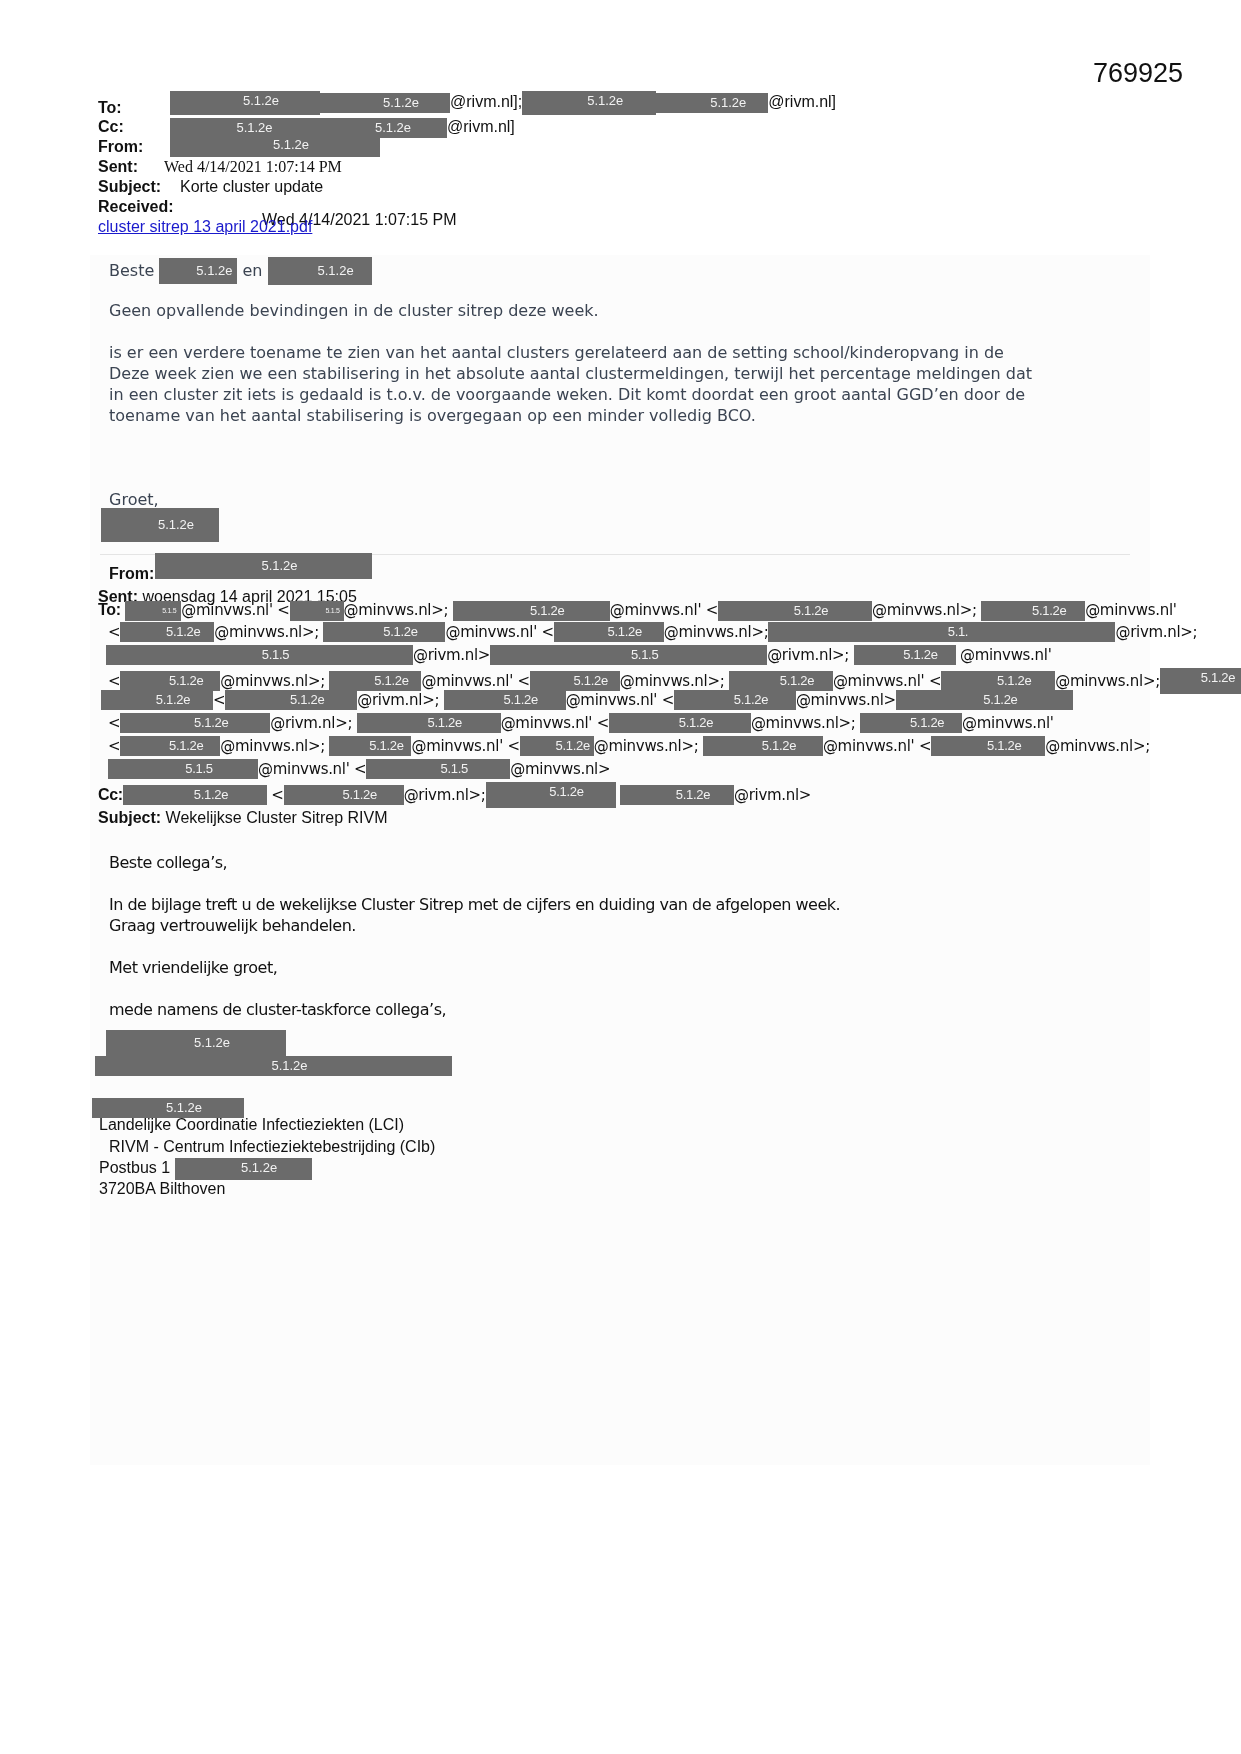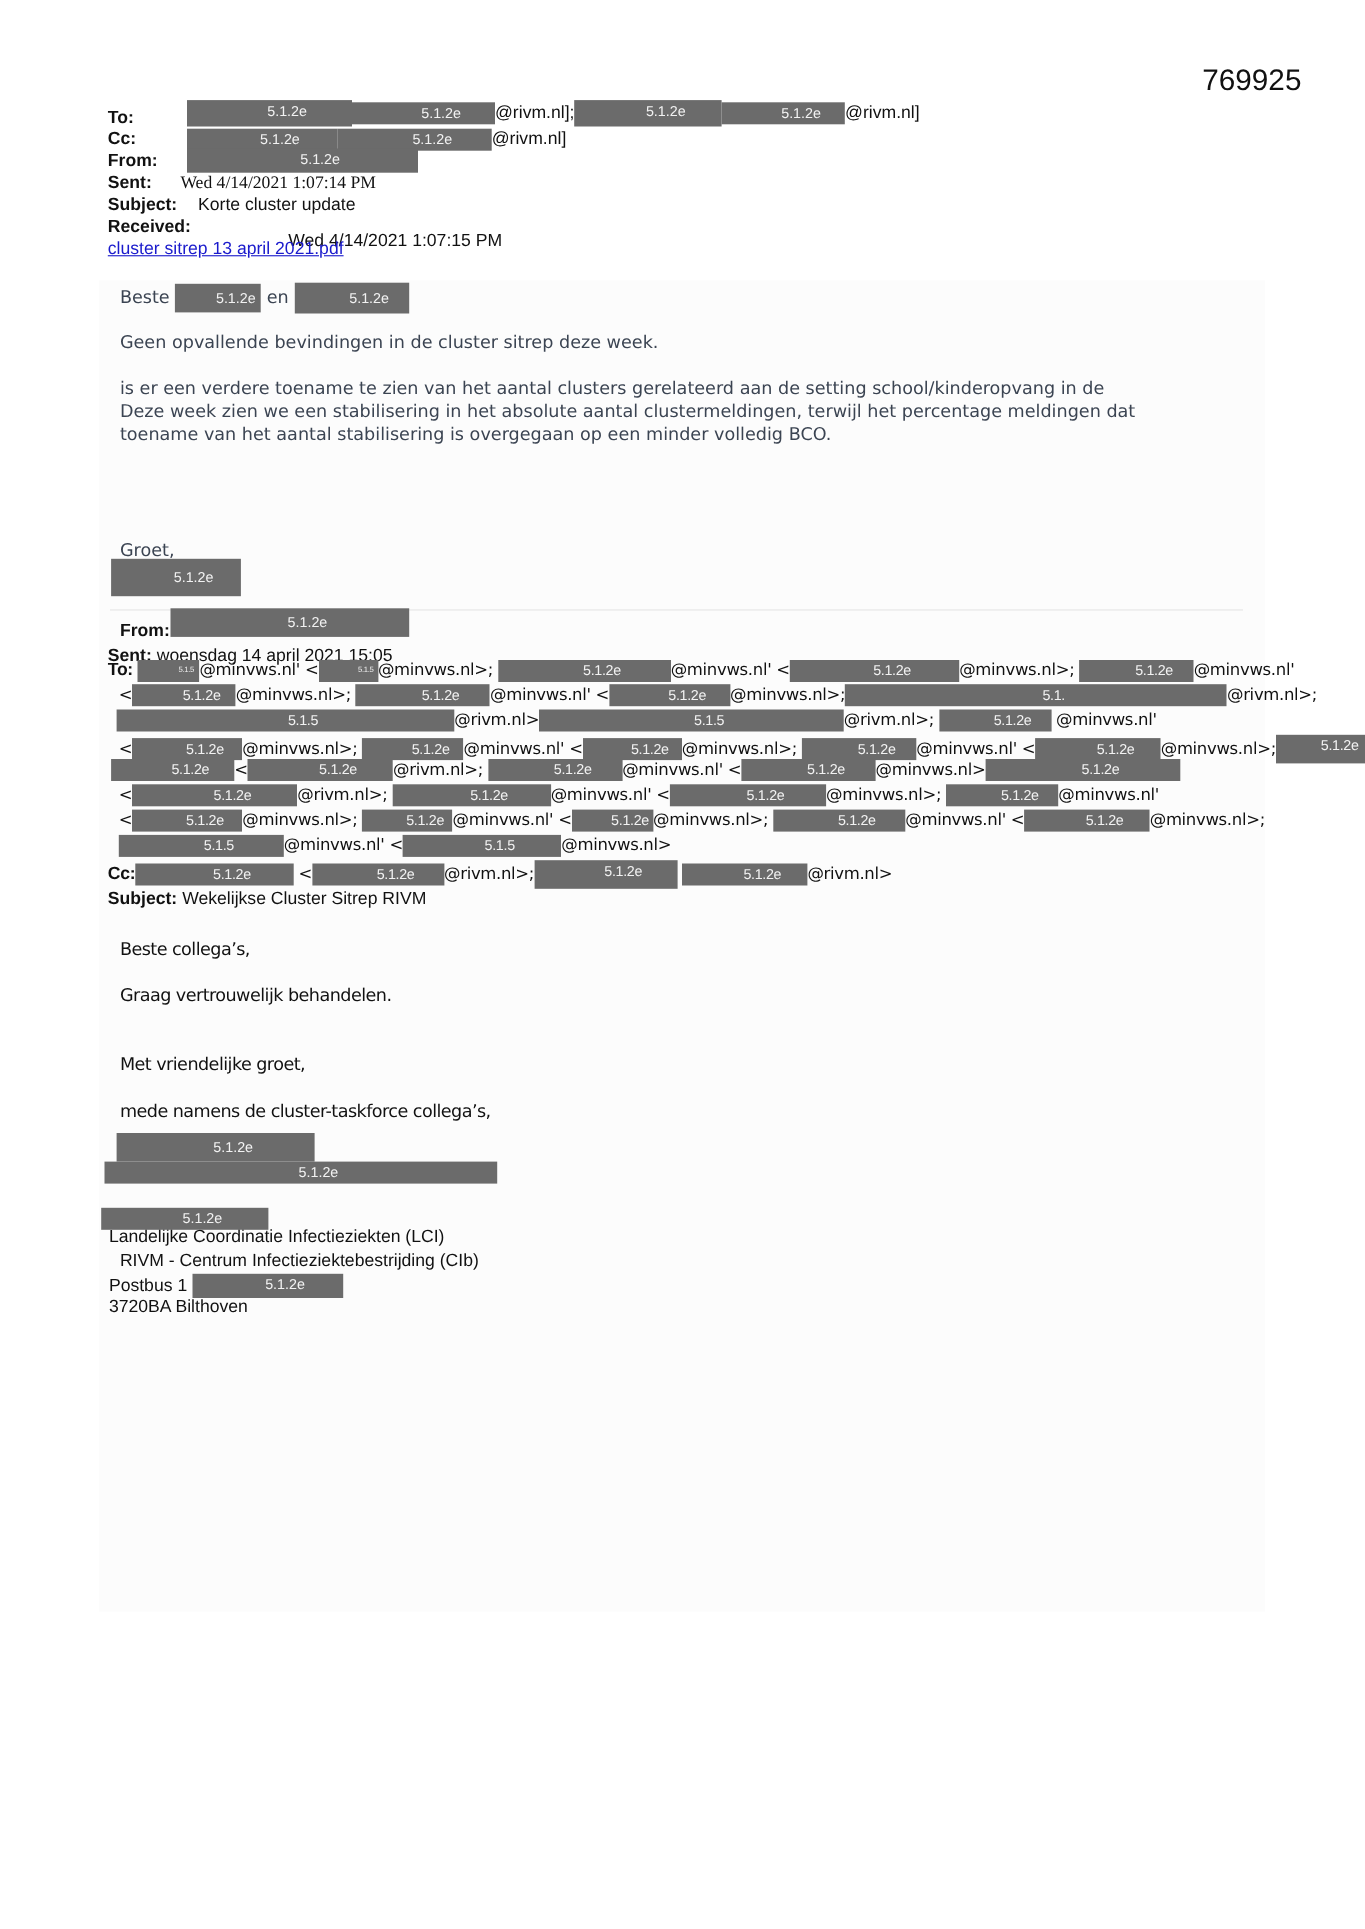--- a/index.html
+++ b/index.html
@@ -51,20 +51,21 @@
 <div class="abs verdana" style="left:109px;top:257px;">
   <span>Beste</span>
   <span class="r" style="width:46px;height:26px;line-height:26px;">5.1.2e</span>
   <span>en</span>
   <span class="r" style="width:72px;height:28px;line-height:28px;">5.1.2e</span>
 </div>
 <div class="abs verdana" style="left:109px;top:300px;">Geen opvallende bevindingen in de cluster sitrep deze week.</div>
 <div class="abs verdana" style="left:109px;top:342px;">
   <div>is er een verdere toename te zien van het aantal clusters gerelateerd aan de setting school/kinderopvang in de</div>
   <div>Deze week zien we een stabilisering in het absolute aantal clustermeldingen, terwijl het percentage meldingen dat</div>
+  <div>in een cluster zit iets is gedaald is t.o.v. de voorgaande weken. Dit komt doordat een groot aantal GGD’en door de</div>
   <div>toename van het aantal stabilisering is overgegaan op een minder volledig BCO.</div>
 </div>
 <div class="abs verdana" style="left:109px;top:489px;text-align:center;">Groet,</div>
 <div class="abs" style="left:101px;top:508px;">
   <span class="r" style="width:86px;height:34px;line-height:34px;">5.1.2e</span>
 </div>
 
 <div class="sep"></div>
 
 <div class="abs calibri" style="left:109px;top:562px;"><b>From:</b></div>
@@ -109,20 +110,21 @@
 <div class="abs addr-line" style="left:108px;top:759px;">
   <span class="r" style="width:118px;">5.1.5</span><span>@minvws.nl'</span> <span>&lt;</span><span class="r" style="width:112px;">5.1.5</span><span>@minvws.nl&gt;</span>
 </div>
 <div class="abs addr-line" style="left:98px;top:782px;">
   <b class="calibri">Cc:</b><span class="r" style="width:112px;">5.1.2e</span> <span>&lt;</span><span class="r" style="width:88px;">5.1.2e</span><span>@rivm.nl&gt;;</span><span class="r" style="width:98px;height:26px;">5.1.2e</span> <span class="r" style="width:82px;">5.1.2e</span><span>@rivm.nl&gt;</span>
 </div>
 <div class="abs calibri" style="left:98px;top:806px;"><b>Subject:</b> <span>Wekelijkse Cluster Sitrep RIVM</span></div>
 
 <div class="abs body2" style="left:109px;top:852px;">Beste collega’s,</div>
 <div class="abs body2" style="left:109px;top:894px;">
+  <div>In de bijlage treft u de wekelijkse Cluster Sitrep met de cijfers en duiding van de afgelopen week.</div>
   <div>Graag vertrouwelijk behandelen.</div>
 </div>
 <div class="abs body2" style="left:109px;top:957px;">Met vriendelijke groet,</div>
 <div class="abs body2" style="left:109px;top:999px;">mede namens de cluster-taskforce collega’s,</div>
 
 <div class="abs" style="left:106px;top:1030px;">
   <span class="r" style="width:148px;height:26px;line-height:26px;">5.1.2e</span>
 </div>
 <div class="abs" style="left:95px;top:1056px;">
   <span class="r" style="width:325px;">5.1.2e</span>

